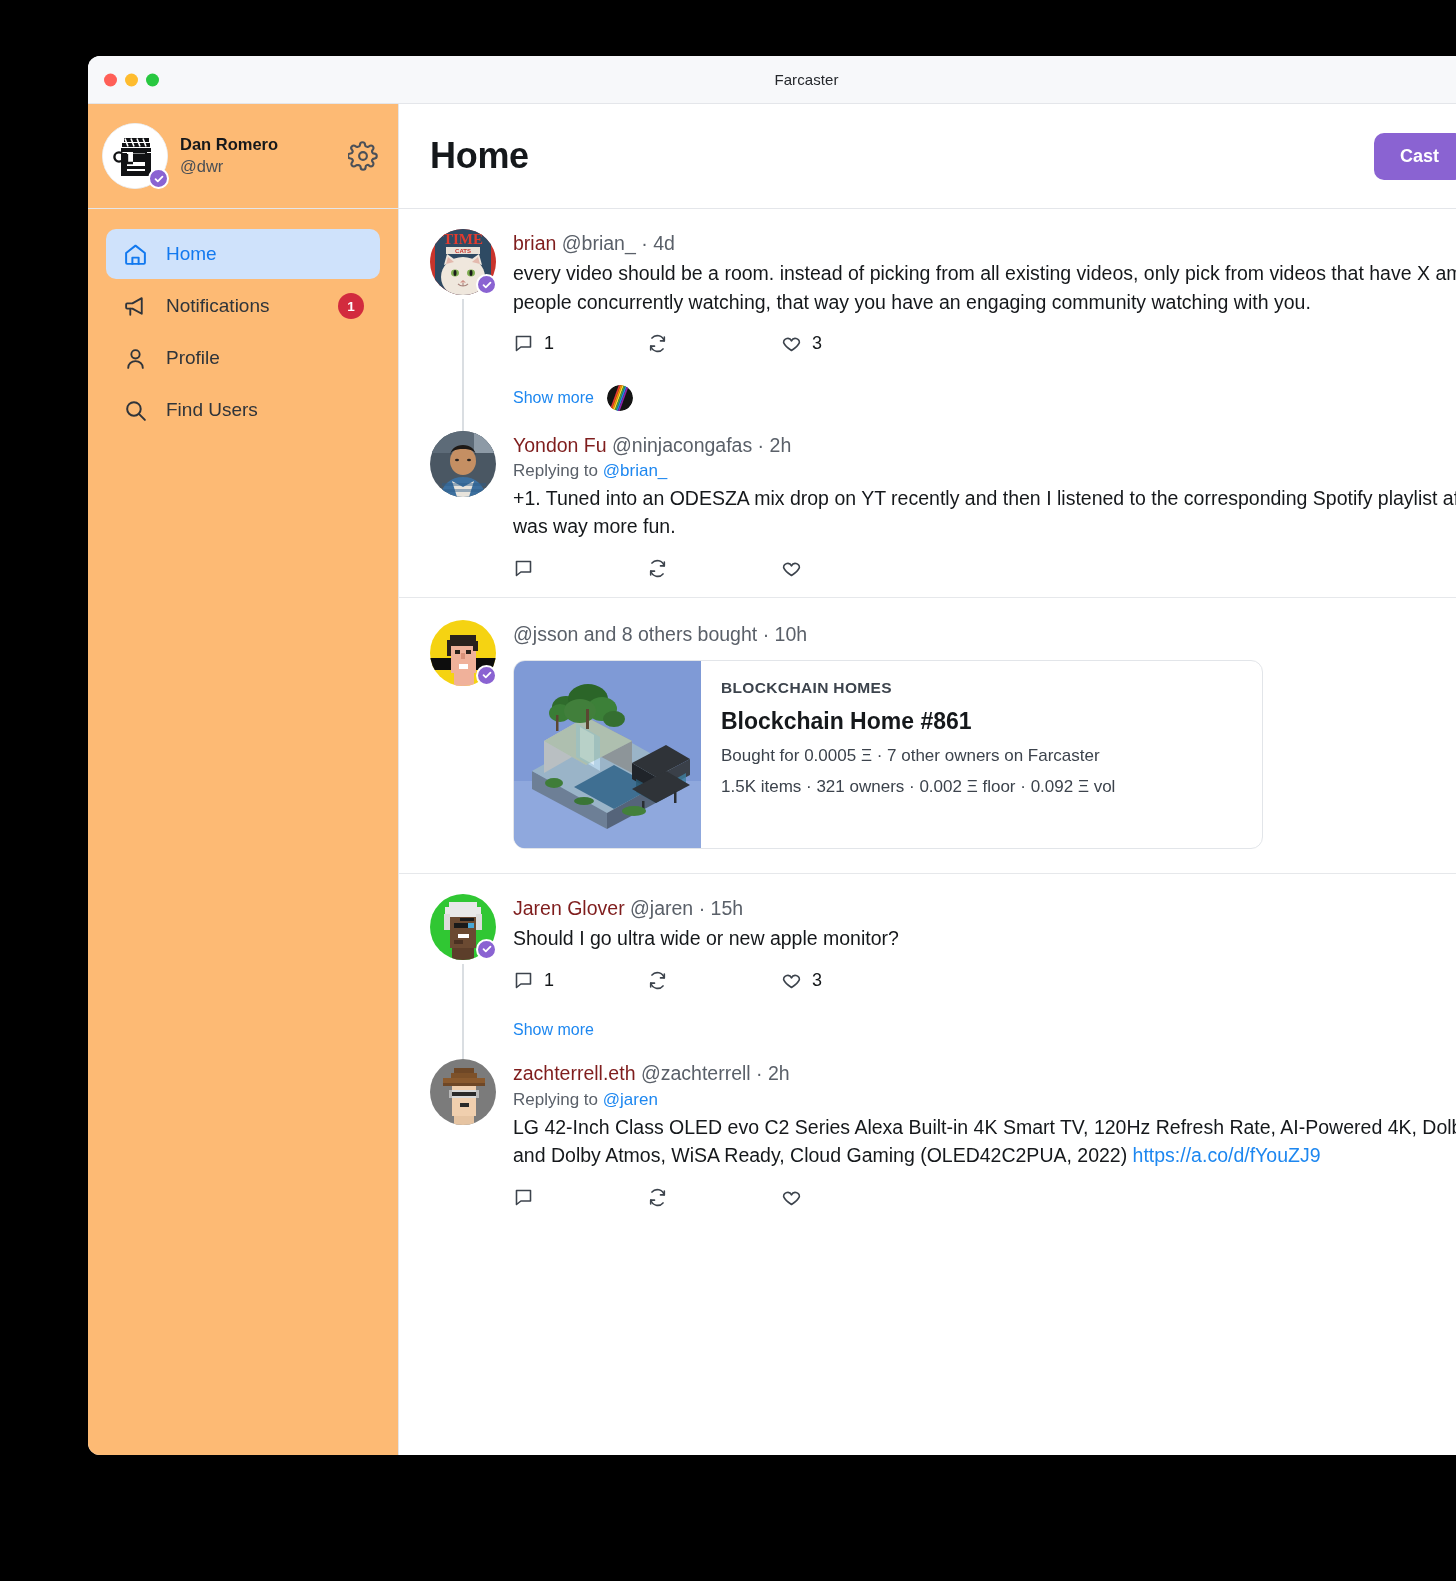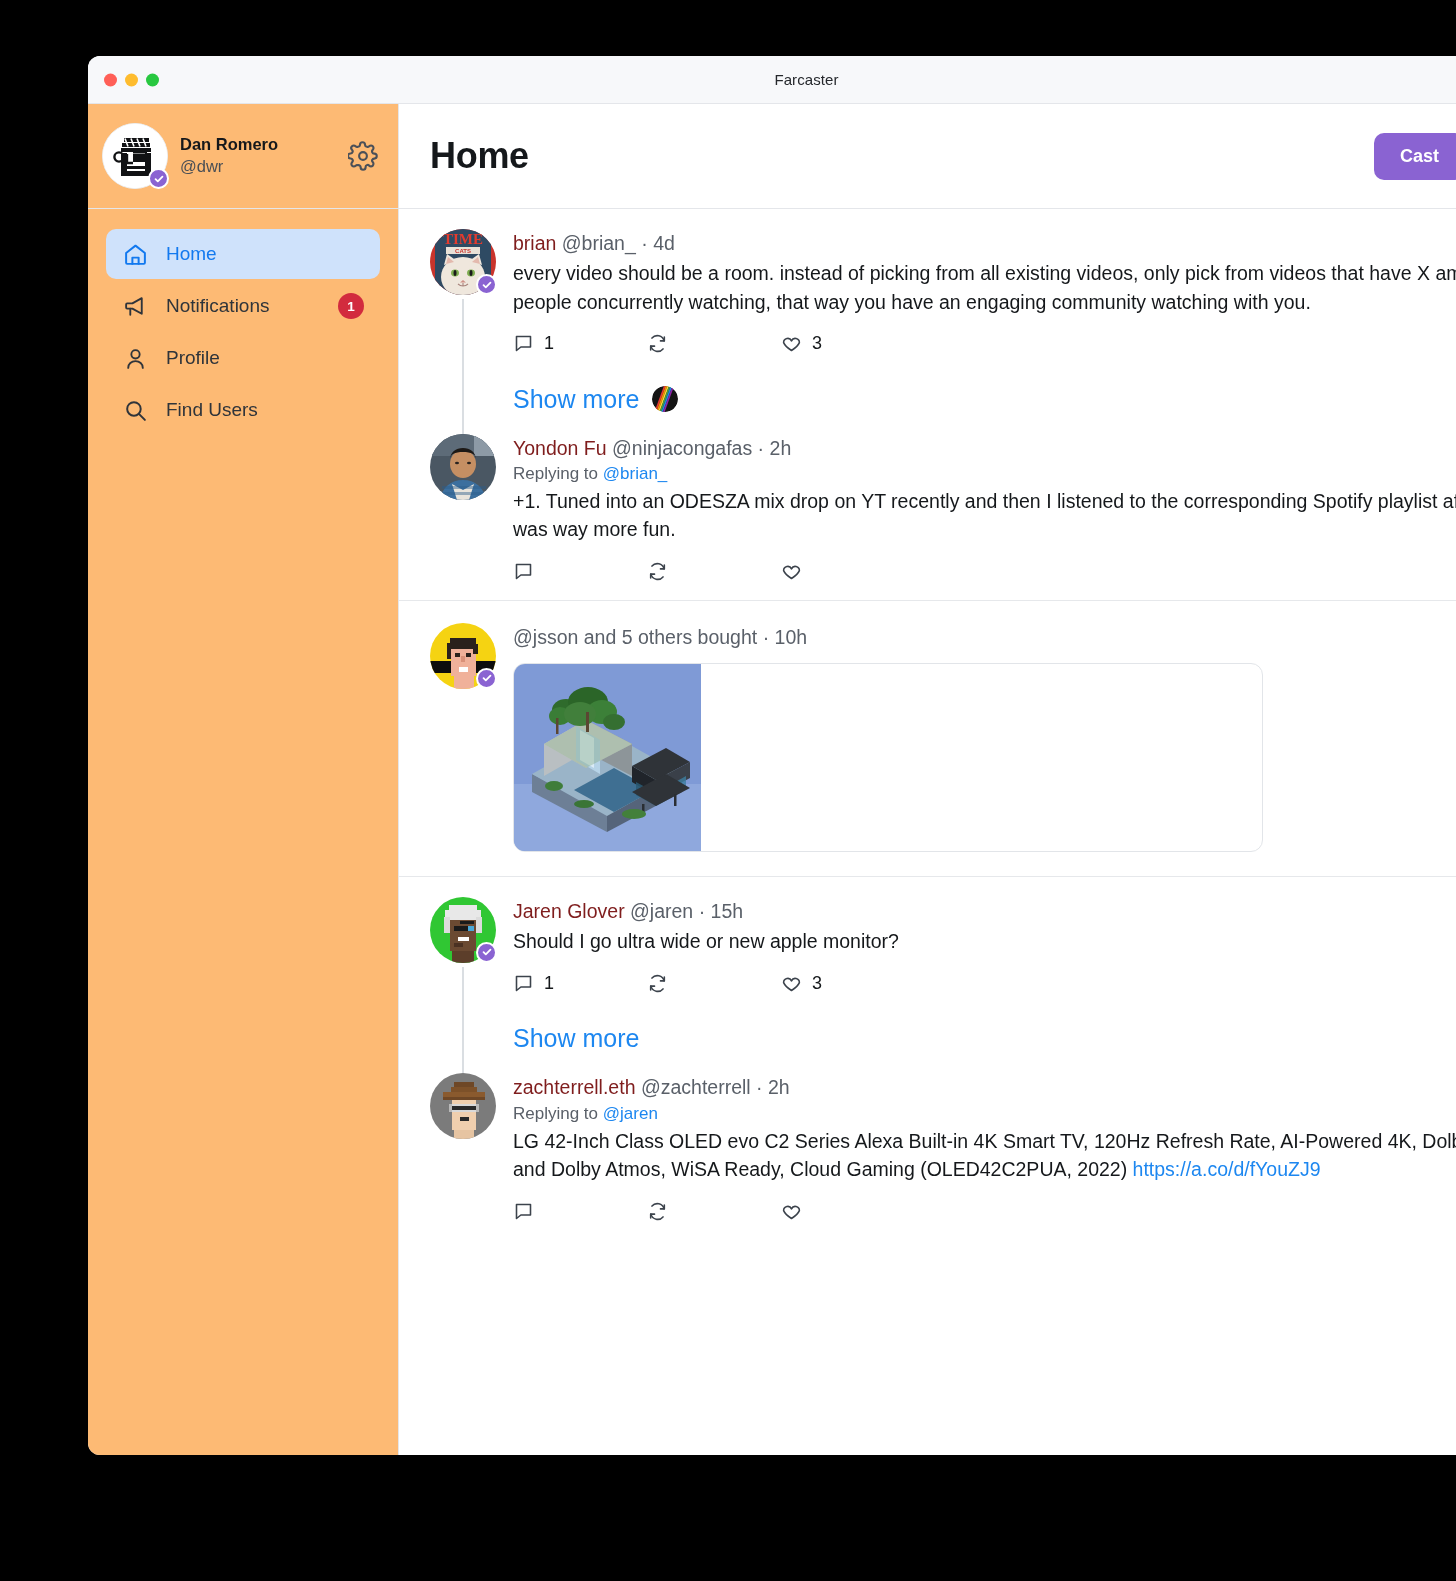--- a/index.html
+++ b/index.html
@@ -130,21 +130,21 @@
   .replyto { font-size: 17px; color: #5a6069; margin-bottom: 3px; }
   .replyto a, .link { color: #1d87f0; text-decoration: none; cursor: pointer; }
   .text { font-size: 19.5px; line-height: 1.45; color: #15181b; word-wrap: break-word; }
   .actions { display: flex; align-items: center; margin-top: 14px; height: 28px; }
   .act { display: flex; align-items: center; gap: 10px; cursor: pointer; color: #3c434c; }
   .act svg { width: 21px; height: 21px; display: block; }
   .act .cnt { font-size: 18px; color: #15181b; }
   .act.reply { width: 134px; }
   .act.recast { width: 134px; }
   .showmore-row { display: flex; align-items: center; gap: 13px; margin-top: 27px; }
-  .showmore { font-size: 25px; color: #1d87f0; cursor: pointer; }
+  .showmore { font-size: 16px; color: #1d87f0; cursor: pointer; }
   .sm-av { width: 26px; height: 26px; border-radius: 50%; overflow: hidden; }
 
   
   .nft-card {
     margin-top: 12px;
     border: 1px solid #e2e5e9; border-radius: 12px;
     display: flex; overflow: hidden; max-width: 750px; background: #fff;
   }
   .nft-img { width: 187px; flex: 0 0 187px; height: 187px; }
   .nft-body { padding: 18px 20px; display: flex; flex-direction: column; gap: 11px; }
@@ -419,21 +419,21 @@
               </div>
               <span class="verified">
                 <svg viewBox="0 0 16 16">
                     <path d="M3.4 8.2l3 3 6.2-6.3" fill="none" stroke="#fff" stroke-width="2.4" stroke-linecap="round" stroke-linejoin="round"></path>
                   </svg>
               </span>
             </div>
           </div>
           <div class="content">
             <div class="meta">
-              <span class="un">@jsson and 5 others bought</span>
+              <span class="un">@jsson and 8 others bought</span>
               <span class="ts">· <span>10h</span></span>
             </div>
             <div class="nft-card">
               <div class="nft-img">
                 <svg viewBox="0 0 187 187" width="187" height="187">
                   <rect width="187" height="187" fill="#7f9ad6"></rect>
                   <rect y="120" width="187" height="67" fill="#8fa8dd"></rect>
 
                   <polygon points="93,168 18,128 18,110 93,150" fill="#6d7f96"></polygon>
                   <polygon points="93,168 168,128 168,110 93,150" fill="#55647a"></polygon>
@@ -465,20 +465,26 @@
                   <polygon points="122,118 142,129 142,142 122,131" fill="#2a5a74" opacity=".85"></polygon>
                   <polygon points="142,129 172,112 172,125 142,142" fill="#3d7ea0" opacity=".8"></polygon>
                   <polygon points="118,128 152,110 176,124 142,142" fill="#2f3338"></polygon>
                   <rect x="128" y="140" width="2.5" height="12" fill="#2a2e33"></rect>
                   <rect x="160" y="130" width="2.5" height="12" fill="#2a2e33"></rect>
 
                   <ellipse cx="40" cy="122" rx="9" ry="5" fill="#3f7d39"></ellipse>
                   <ellipse cx="120" cy="150" rx="12" ry="5" fill="#43803b"></ellipse>
                   <ellipse cx="70" cy="140" rx="10" ry="4" fill="#3a7536"></ellipse>
                 </svg>
+              </div>
+              <div class="nft-body">
+                <div class="nft-collection">BLOCKCHAIN HOMES</div>
+                <div class="nft-title">Blockchain Home #861</div>
+                <div class="nft-line">Bought for 0.0005 Ξ · 7 other owners on Farcaster</div>
+                <div class="nft-line">1.5K items · 321 owners · 0.002 Ξ floor · 0.092 Ξ vol</div>
               </div>
             </div>
           </div>
         </div>
 
         <div class="cast sep">
           <div class="av-col">
             <div class="av-wrap">
               <div class="avatar cast-av">
                 <svg viewBox="0 0 66 66" width="66" height="66" shape-rendering="crispEdges">

